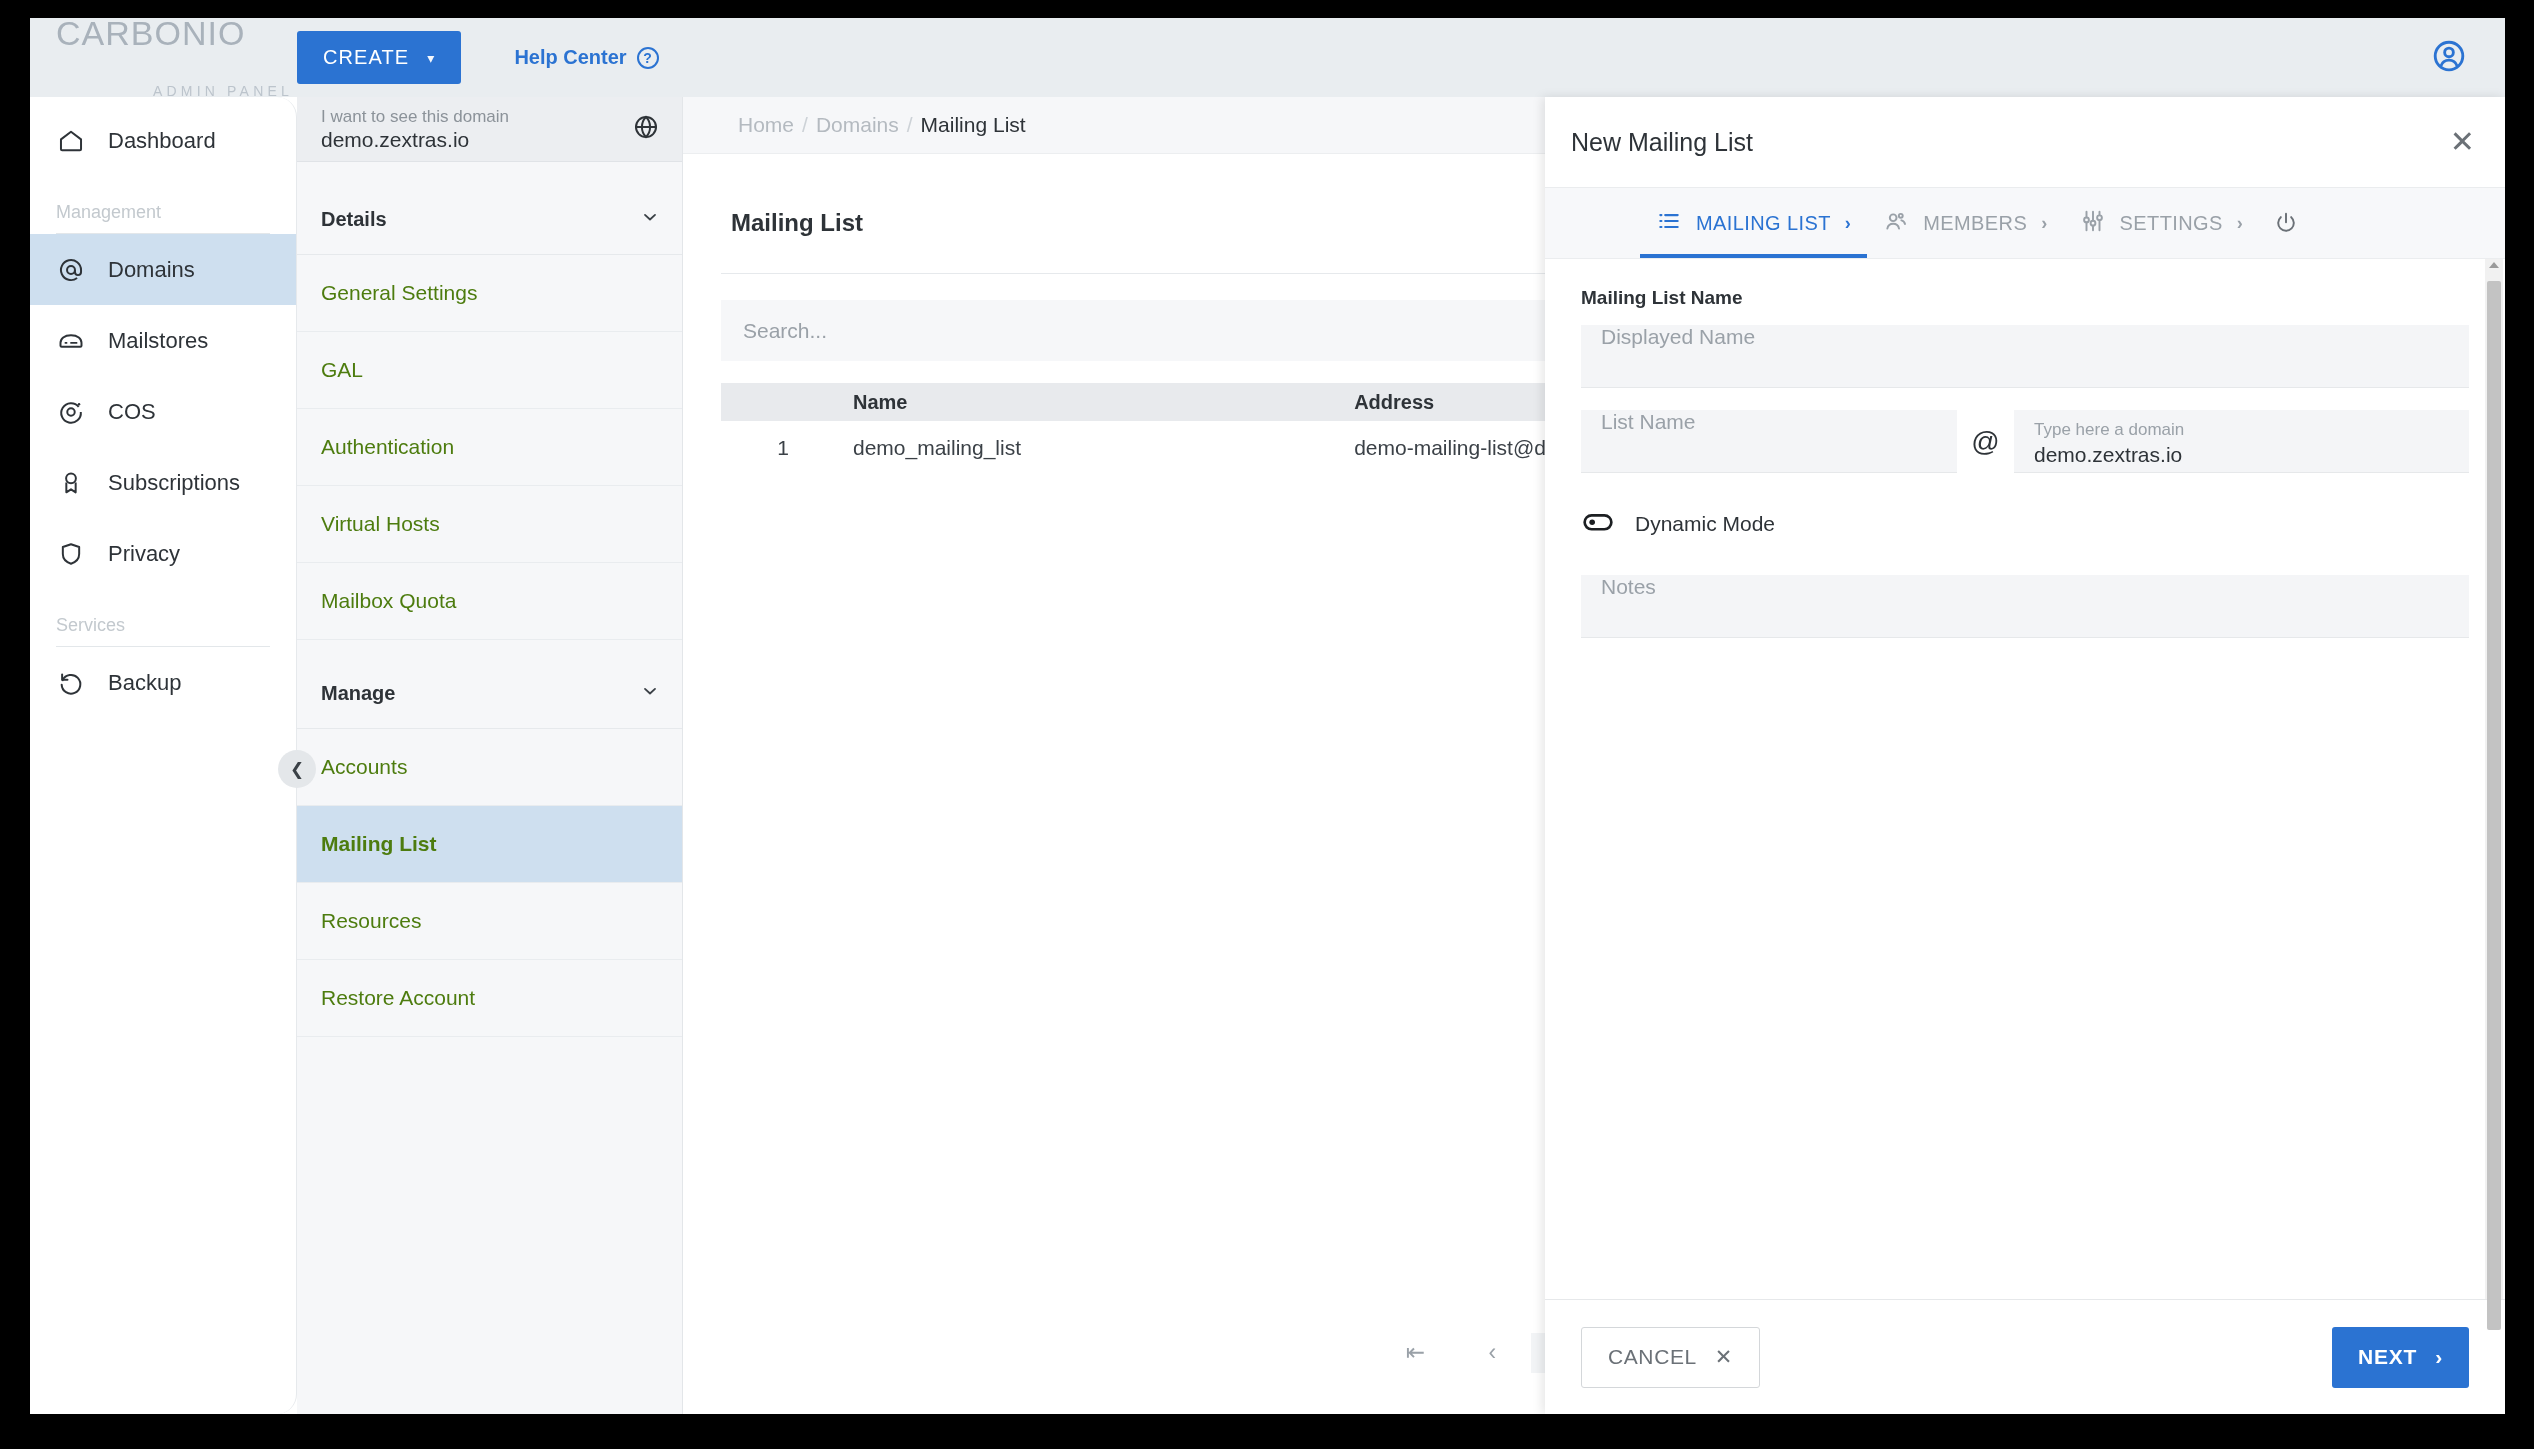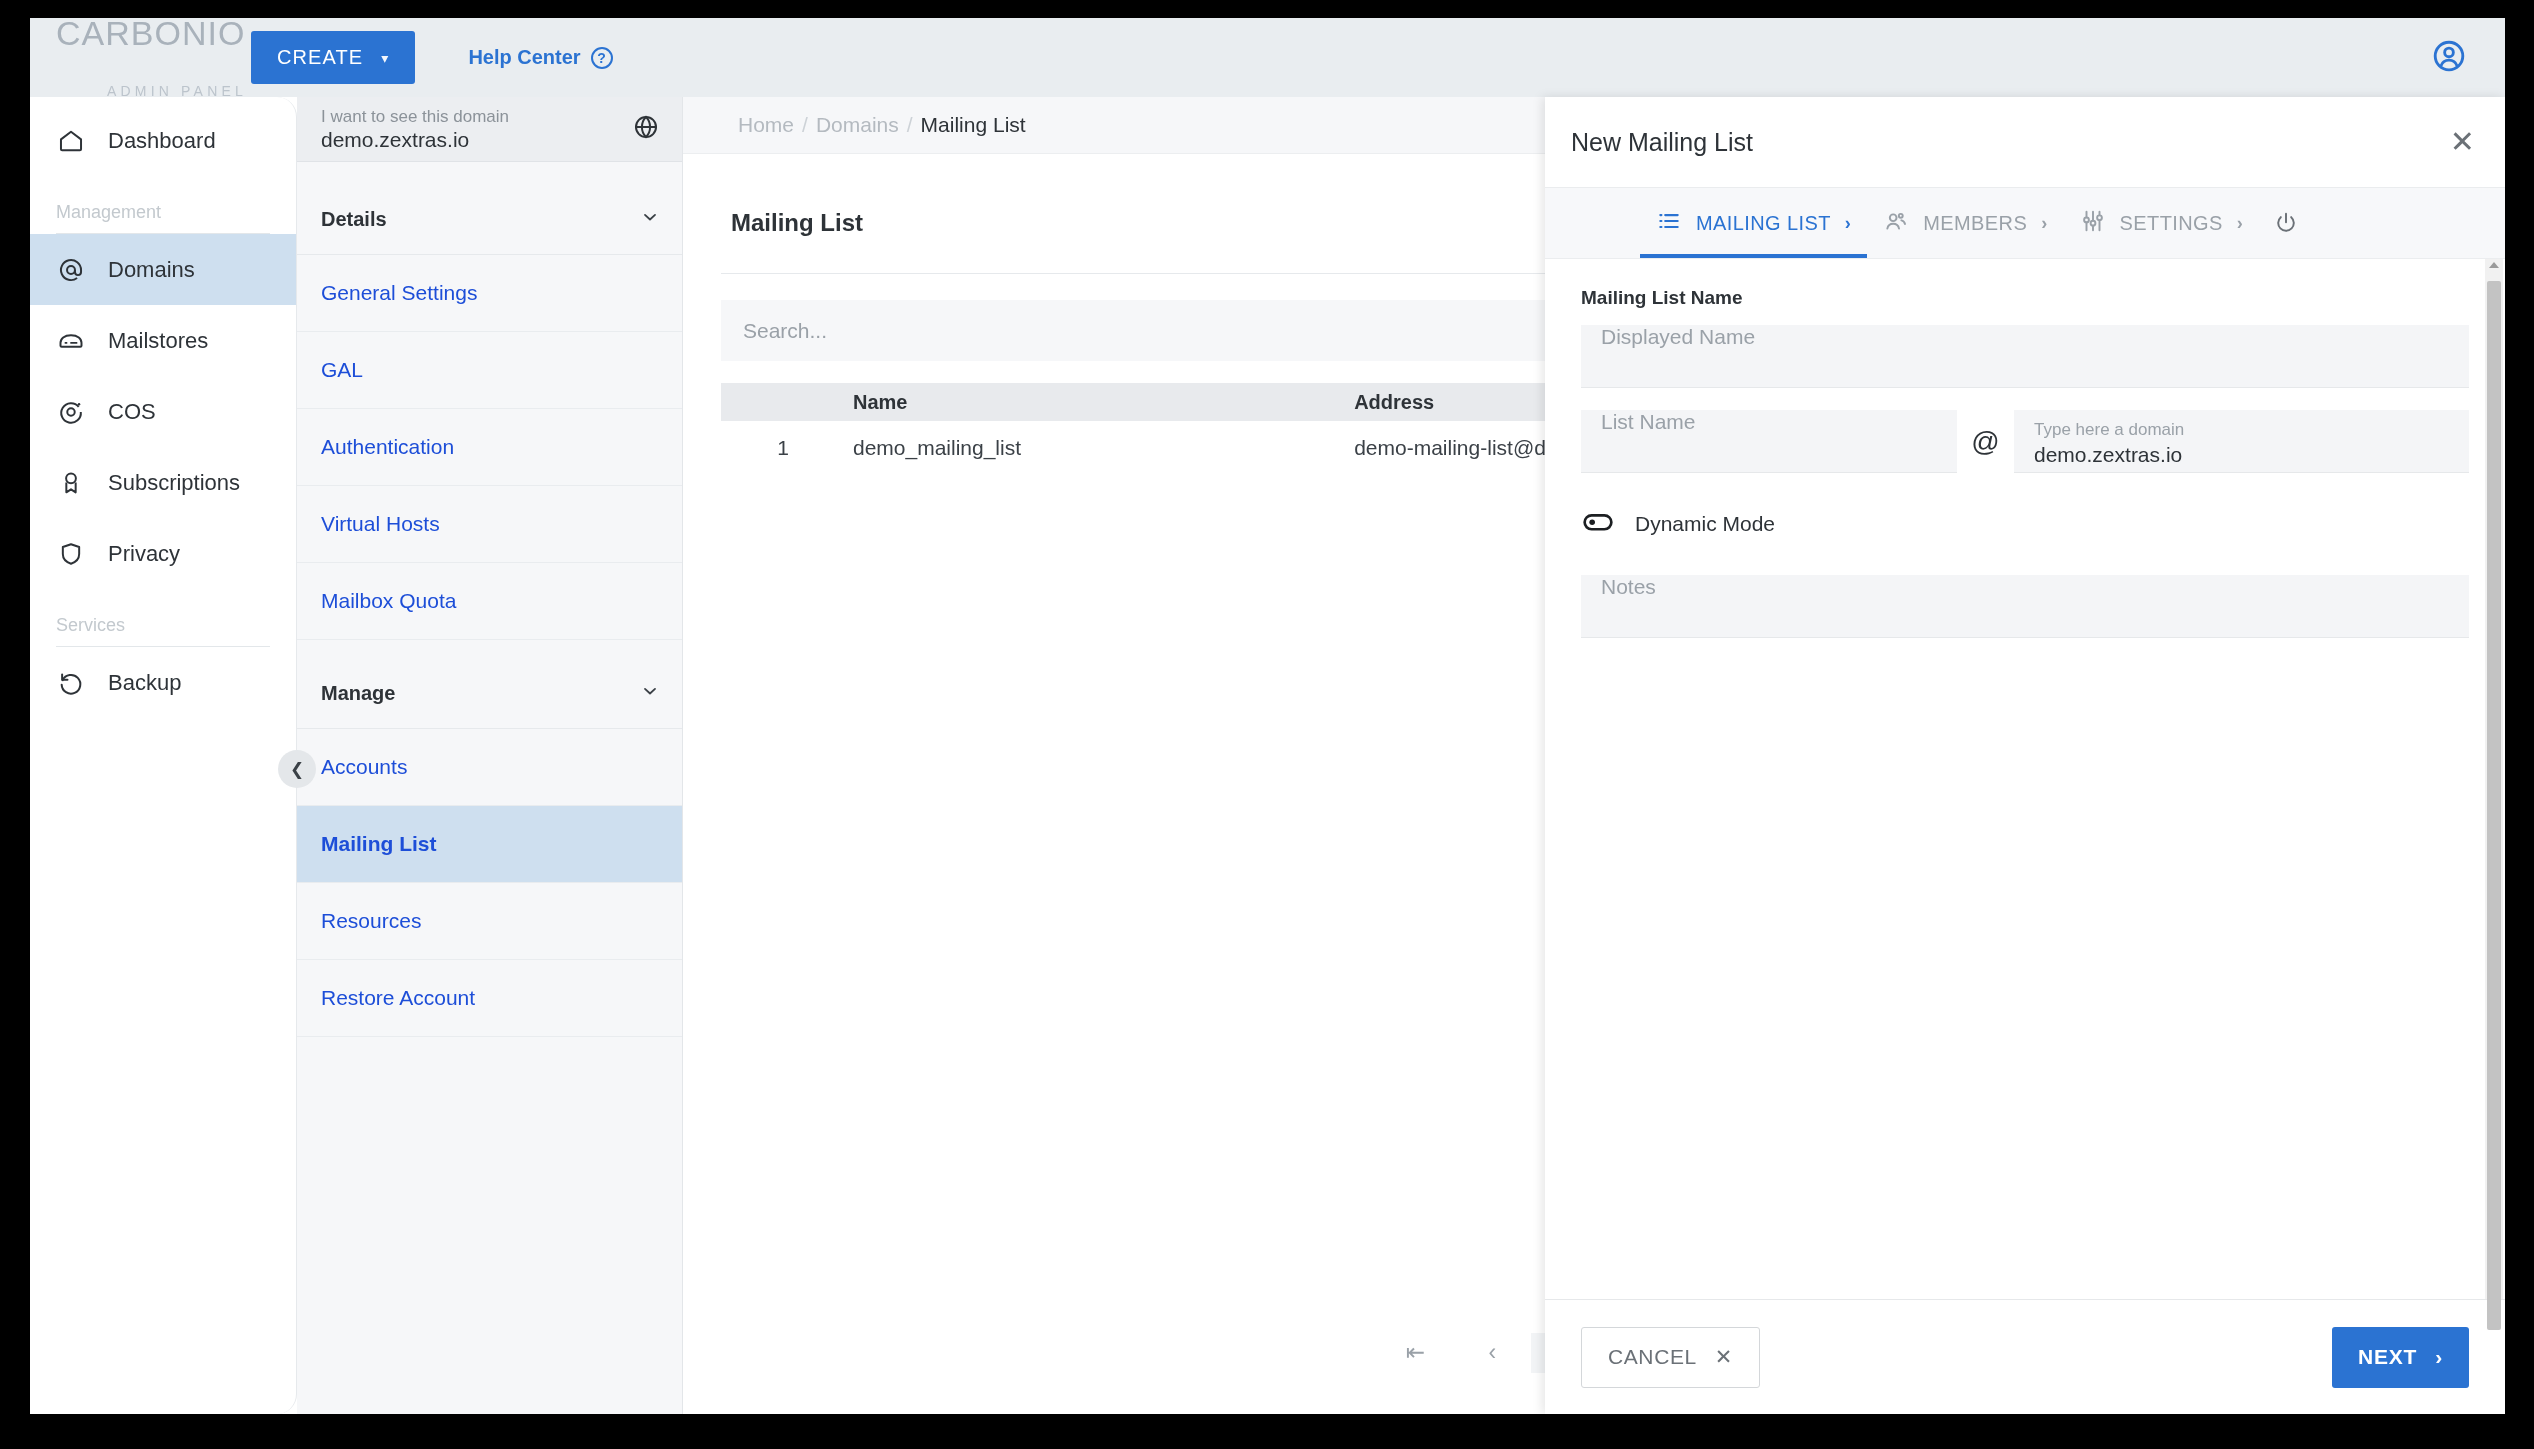--- a/index.html
+++ b/index.html
@@ -23,21 +23,21 @@
   
   .topbar {
     height: 79px;
     background: #e9edf0;
     display: flex;
     align-items: center;
     flex: 0 0 79px;
     position: relative;
   }
   .logo-block {
-    width: 221px;
+    width: 267px;
     padding-left: 26px;
     display: flex;
     flex-direction: column;
     justify-content: center;
     gap: 28px;
   }
   .logo-main {
     font-size: 34px;
     letter-spacing: 1px;
     color: #a9b2bb;
@@ -166,21 +166,21 @@
     cursor: pointer;
     margin-top: 18px;
   }
   .section-head.first { margin-top: 22px; }
   .p2-item {
     height: 77px;
     display: flex;
     align-items: center;
     padding-left: 24px;
     font-size: 21px;
-    color: #1d4ed8;
+    color: #4d7c0f;
     border-bottom: 1px solid #e9ecef;
     cursor: pointer;
     background: #f6f7f9;
   }
   .p2-item.active { background: #cedfef; font-weight: 600; }
   .collapse-handle {
     position: absolute;
     left: -19px;
     top: 653px;
     width: 38px; height: 38px;

